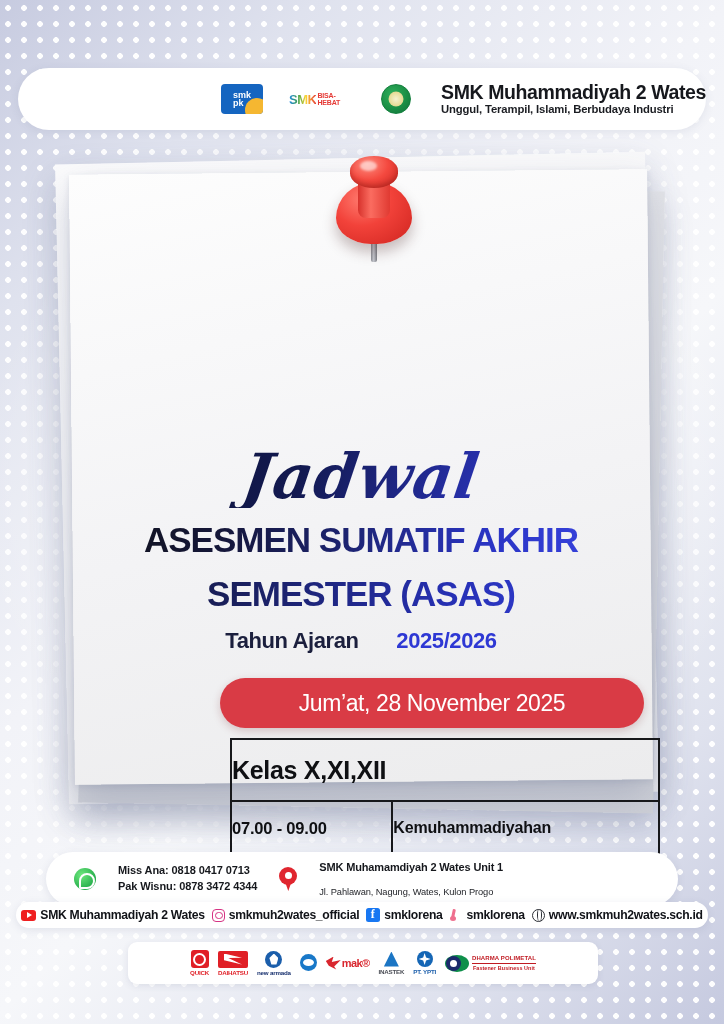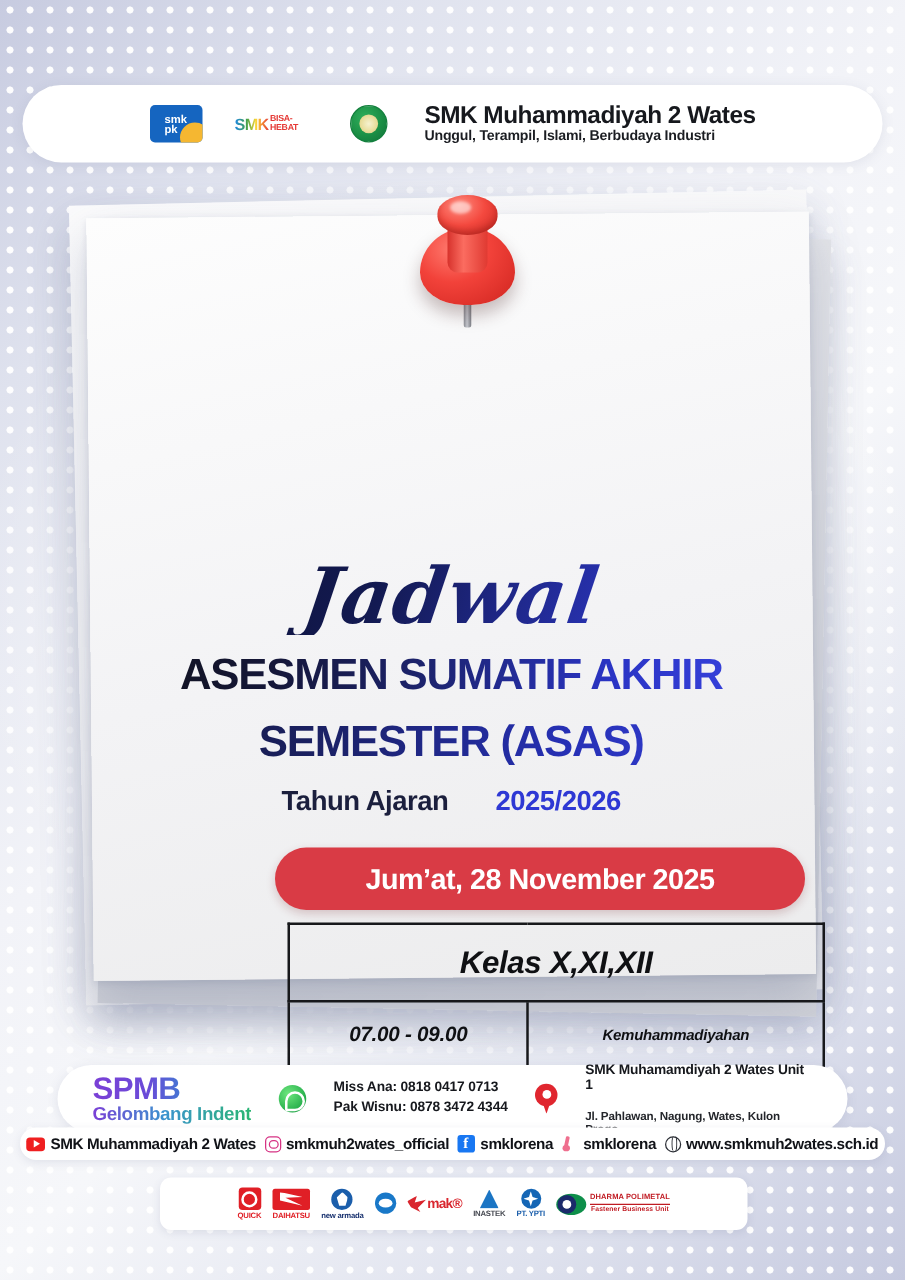--- a/index.html
+++ b/index.html
@@ -26,21 +26,21 @@
   #glow{
     position:absolute; left:50%; top:48%; width:760px; height:700px;
     transform:translate(-50%,-50%);
     background:radial-gradient(ellipse at center, rgba(255,255,255,.85) 0%, rgba(255,255,255,.35) 45%, rgba(255,255,255,0) 72%);
   }
 
   
   .header-pill{
     position:absolute; left:18px; top:68px; width:688px; height:62px;
     background:#ffffff; border-radius:31px;
-    display:flex; align-items:center; justify-content:center; gap:26px;
+    display:flex; align-items:center; justify-content:flex-end; gap:26px;
     box-shadow:0 2px 10px rgba(70,80,120,.10);
   }
   .logo-smkpk{
     width:42px;height:30px;border-radius:4px;background:#1565c0;position:relative;overflow:hidden;
     display:flex;align-items:center;justify-content:center;flex:none;
   }
   .logo-smkpk::after{
     content:""; position:absolute; right:-6px; bottom:-8px; width:24px; height:24px;
     border-radius:50%; background:#f5b731;
   }
@@ -139,31 +139,31 @@
   .subttl .a{ color:#1b1f3d; }
   .subttl .b{ color:#2e38d4;margin-left:32px; }
 
   
   .date-pill{
     position:absolute; left:148px; top:506px; width:424px; height:50px;
     background:#d93b45; border-radius:25px; z-index:15;
     display:flex; align-items:center; justify-content:center;
     box-shadow:0 3px 8px rgba(120,30,35,.22);
   }
-  .date-pill span{ color:#fff; font-size:23px; font-weight:700; letter-spacing:-.4px;}
+  .date-pill span{ color:#fff; font-size:23px; font-weight:400; letter-spacing:-.4px;}
 
   
   .tbl{
     position:absolute; left:158px; top:566px; width:430px; z-index:15;
     border-collapse:collapse;
   }
-  .tbl td{ border:2.2px solid #17181b; padding:0; text-align:center; color:#0f1013; background:transparent;font-style:italic;}
+  .tbl td{ border:2.2px solid #17181b; padding:0; text-align:left; color:#0f1013; background:transparent;}
   .tbl .hdr{ height:62px; font-size:25px; font-weight:800; letter-spacing:-.3px;}
   .tbl .row td{ height:54px; font-size:16.5px; font-weight:800; letter-spacing:-.2px;}
-  .tbl .row td.sub{ font-size:12px; }
+  .tbl .row td.sub{ font-size:16px; }
 
   
   .foot-pill{
     position:absolute; left:46px; top:852px; width:632px; height:54px;
     background:#fff; border-radius:27px; z-index:25;
     display:flex; align-items:center; gap:22px; padding:0 28px;
     box-shadow:0 2px 9px rgba(70,80,120,.12);
   }
   .spmb{ line-height:1.0; flex:none;}
   .spmb .l1{ font-size:25px; font-weight:900; letter-spacing:-.5px;
@@ -178,21 +178,21 @@
   .ic-wa::after{content:"";position:absolute;left:5px;top:5px;width:12px;height:12px;border-radius:50% 50% 50% 10%;
     border:2px solid #fff;}
   .ctc{ font-size:11px; font-weight:700; color:#16181d; line-height:1.45; letter-spacing:-.1px; flex:none;}
   .ic-pin{ width:18px;height:24px;flex:none;position:relative;}
   .ic-pin::before{content:"";position:absolute;left:0;top:0;width:18px;height:18px;border-radius:50% 50% 50% 50%;
     background:#e0262f;}
   .ic-pin::after{content:"";position:absolute;left:5.5px;top:14px;width:7px;height:10px;background:#e0262f;
     clip-path:polygon(0 0,100% 0,50% 100%);}
   .ic-pin i{position:absolute;left:5.5px;top:4.5px;width:7px;height:7px;border-radius:50%;background:#fff;}
   .addr .a1{ font-size:11px; font-weight:800; color:#16181d; letter-spacing:-.15px;}
-  .addr .a2{ font-size:9.3px; font-weight:700; color:#24262b; letter-spacing:-.1px; margin-top:14px;}
+  .addr .a2{ font-size:9.3px; font-weight:400; color:#24262b; letter-spacing:-.1px; margin-top:14px;}
 
   .social-pill{
     position:absolute; left:16px; top:902px; width:692px; height:26px;
     background:#fff; border-radius:13px; z-index:25;
     display:flex; align-items:center; justify-content:center; gap:7px;
     box-shadow:0 2px 8px rgba(70,80,120,.12);
   }
   .soc{ display:flex; align-items:center; gap:4px; }
   .soc span{ font-size:12.2px; font-weight:800; color:#111318; letter-spacing:-.3px;}
   .ic-yt{ width:15px;height:11px;border-radius:3px;background:#ef1f20;position:relative;flex:none;}
@@ -314,24 +314,20 @@
 
   <div class="pin">
     <div class="needle"></div>
     <div class="base"></div>
     <div class="neck"></div>
     <div class="cap"></div>
     <div class="gloss"></div>
   </div>
 
   <div class="foot-pill">
-    <div class="spmb">
-      <div class="l1">SPMB</div>
-      <div class="l2">Gelombang Indent</div>
-    </div>
     <div class="ic-wa"></div>
     <div class="ctc">
       <div>Miss Ana: 0818 0417 0713</div>
       <div>Pak Wisnu: 0878 3472 4344</div>
     </div>
     <div class="ic-pin">
         <i></i>
       </div>
     <div class="addr">
       <div class="a1">SMK Muhamamdiyah 2 Wates Unit 1</div>

